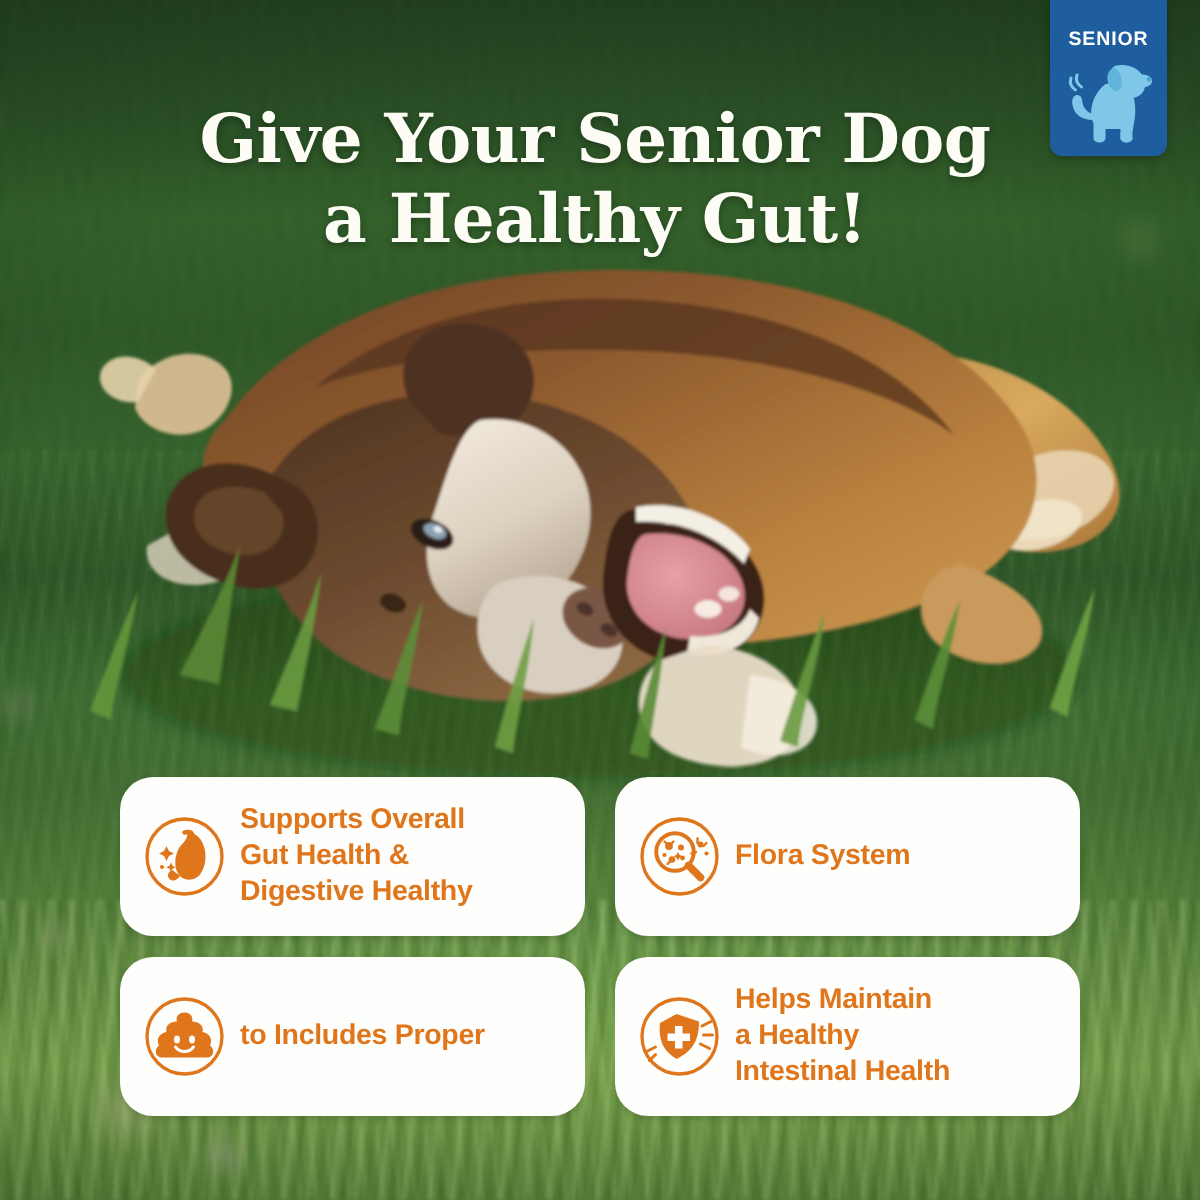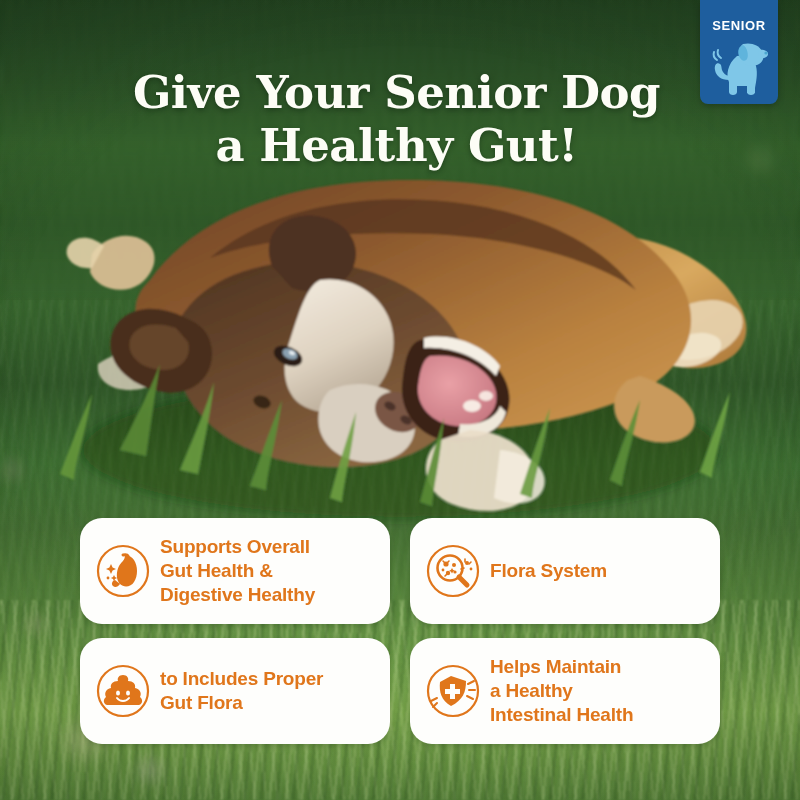--- a/index.html
+++ b/index.html
@@ -411,21 +411,20 @@
           <path d="M29 13 C33 13 35 16 34 19 C39 19 42 22 41 26 C46 27 48 31 46 35
                    C49 37 49 42 45 43 L13 43 C9 42 9 37 12 35 C10 31 12 27 17 26
                    C16 22 19 19 24 19 C23 16 25 13 29 13 Z" fill="#e0761b"></path>
           <ellipse cx="24" cy="31" rx="2" ry="2.6" fill="#fefefc"></ellipse>
           <ellipse cx="34" cy="31" rx="2" ry="2.6" fill="#fefefc"></ellipse>
           <path d="M23 36 C26 40 32 40 35 36" stroke="#fefefc" stroke-width="2" fill="none" stroke-linecap="round"></path>
         </svg>
       </div>
       <div class="card-text">
         <div>to Includes Proper</div>
-        <div>Gut Flora</div>
       </div>
     </div>
 
     <div class="card">
       <div class="card-icon">
         <svg viewBox="0 0 58 58" xmlns="http://www.w3.org/2000/svg">
           <circle cx="29" cy="29" r="25" fill="none" stroke="#e0761b" stroke-width="2.2"></circle>
           <path d="M27 14 L42 19 C42 30 39 38 27 44 C17 38 15 30 16 20 Z" fill="#e0761b"></path>
           <path d="M26 22 L31 22 L31 27 L36 27 L36 32 L31 32 L31 37 L26 37 L26 32 L21 32 L21 27 L26 27 Z" fill="#fefefc"></path>
           <g stroke="#e0761b" stroke-width="2" stroke-linecap="round">

